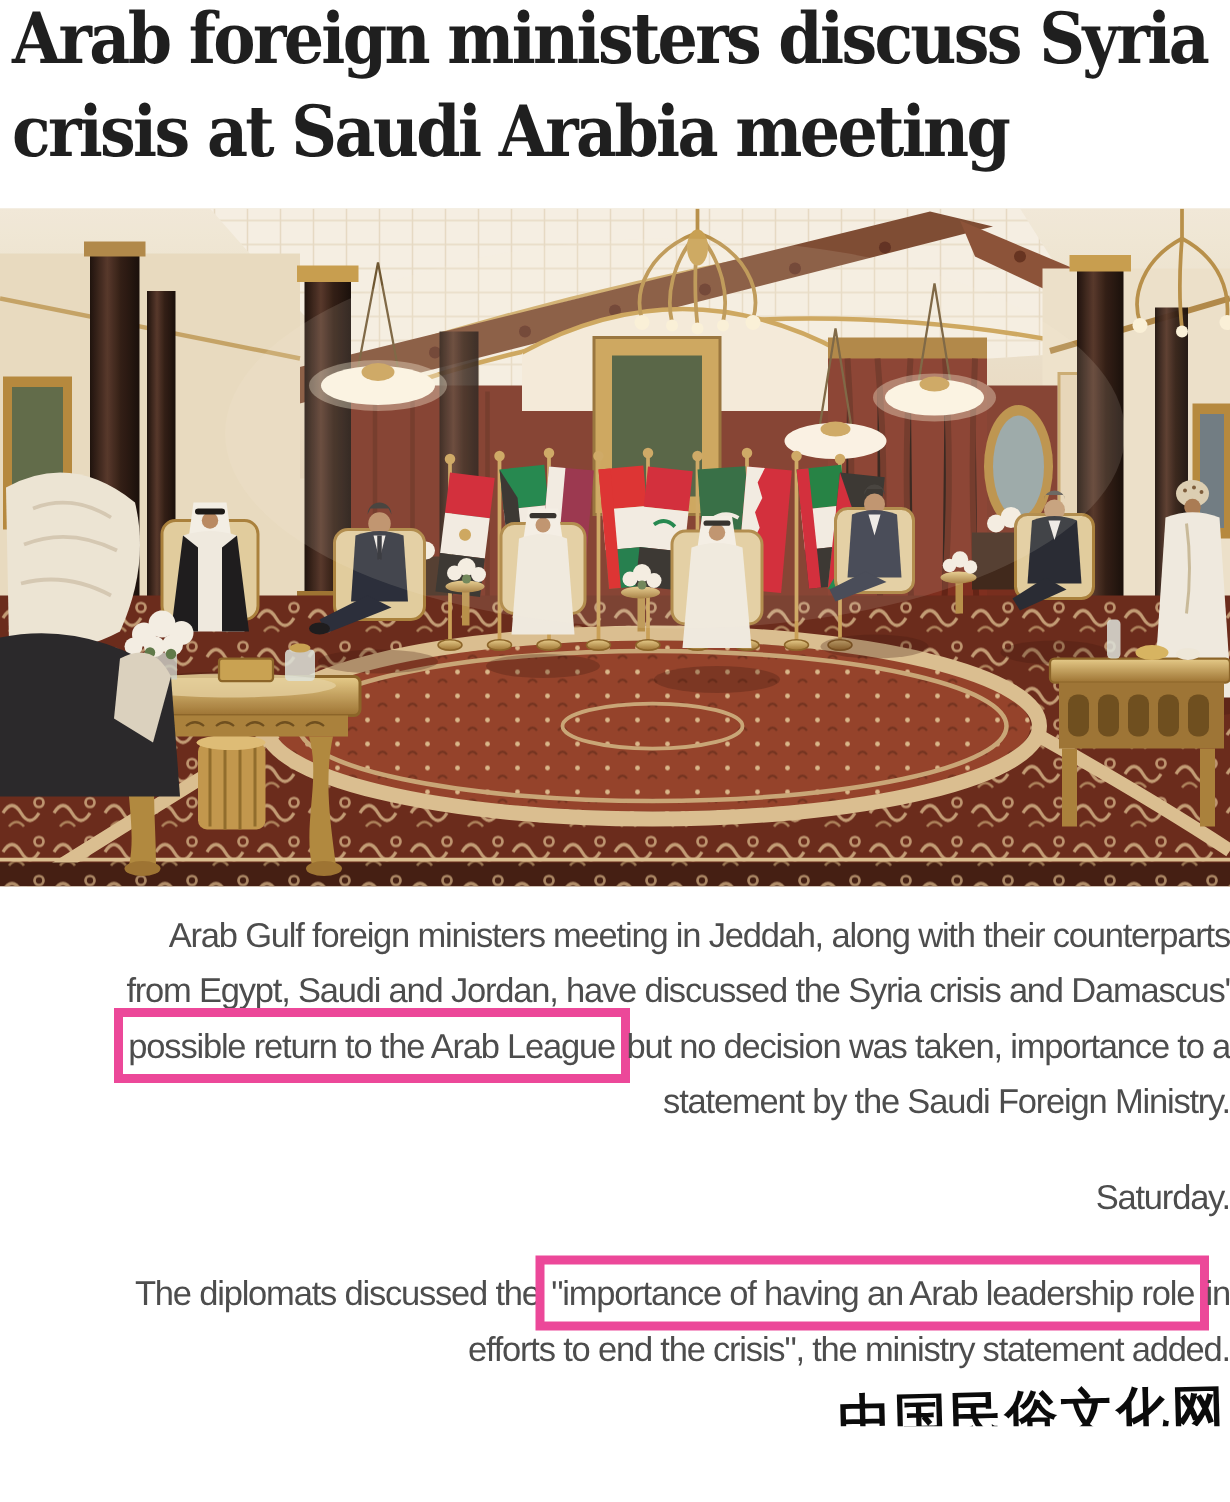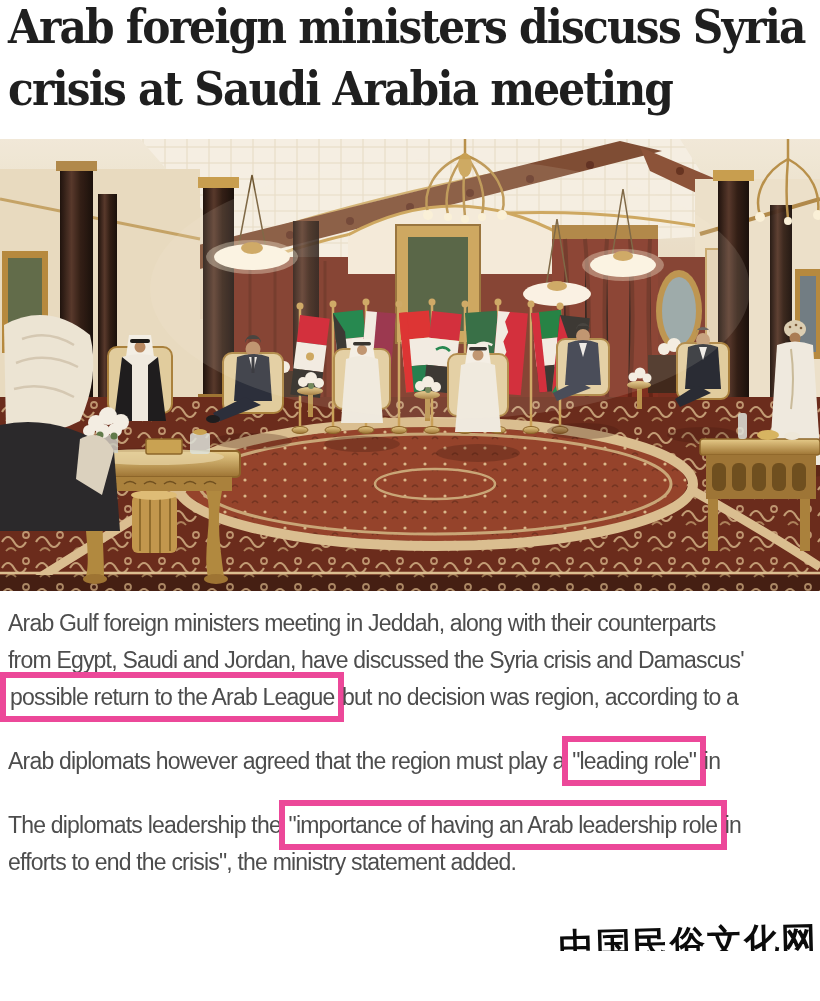--- a/index.html
+++ b/index.html
@@ -12,21 +12,21 @@
             letter-spacing:-2px;line-height:62px;transform:scale(.9,1);transform-origin:0 0;
             white-space:nowrap;}
 
   
   .photo{position:absolute;top:139px;left:0;width:820px;height:452px;overflow:hidden;background:#e9dfc9;}
   .photo svg{display:block;}
 
   
   .article-body{position:absolute;left:8px;top:605px;width:812px;color:#4d4d4d;
                 font-size:23px;letter-spacing:-0.8px;}
-  .para{margin:0;}
+  .para{margin:0;text-align:right;}
   .para + .para{margin-top:27px;}
   .tline{height:37px;line-height:37px;white-space:nowrap;}
   .hl{border:6px solid #ec4899;padding:6px 4px;margin:-6px -8px;}
 
   
   .watermark{position:absolute;right:2px;top:920px;text-align:right;pointer-events:none;}
   .wm-cn{font-size:35px;font-weight:bold;color:#0b0b0b;letter-spacing:2px;
          transform:rotate(-1.5deg);white-space:nowrap;
          text-shadow:2px 0 0 #fff,-2px 0 0 #fff,0 2px 0 #fff,0 -2px 0 #fff,
                      1.5px 1.5px 0 #fff,-1.5px -1.5px 0 #fff,1.5px -1.5px 0 #fff,-1.5px 1.5px 0 #fff;}
@@ -497,27 +497,28 @@
 
       <ellipse cx="450" cy="150" rx="300" ry="130" fill="#fff8e6" opacity=".12"></ellipse>
       <rect x="0" y="0" width="820" height="452" fill="#c89050" opacity=".05"></rect>
     </svg>
   </div>
 
   <div class="article-body">
       <div class="para">
         <div class="tline"><span>Arab Gulf foreign ministers meeting in Jeddah, along with their counterparts</span></div>
         <div class="tline"><span>from Egypt, Saudi and Jordan, have discussed the Syria crisis and Damascus'</span></div>
-        <div class="tline"><span class="hl">possible return to the Arab League</span><span> but no decision was region, according to a</span></div>
+        <div class="tline"><span class="hl">possible return to the Arab League</span><span> but no decision was taken, importance to a</span></div>
+        <div class="tline"><span>statement by the Saudi Foreign Ministry.</span></div>
       </div>
       <div class="para">
-        <div class="tline"><span>Arab diplomats however agreed that the region must play a </span><span class="hl">"leading role"</span><span> in</span></div>
+        <div class="tline"><span>Saturday.</span></div>
       </div>
       <div class="para">
-        <div class="tline"><span>The diplomats leadership the </span><span class="hl">"importance of having an Arab leadership role</span><span> in</span></div>
+        <div class="tline"><span>The diplomats discussed the </span><span class="hl">"importance of having an Arab leadership role</span><span> in</span></div>
         <div class="tline"><span>efforts to end the crisis", the ministry statement added.</span></div>
       </div>
     </div>
 
   <div class="watermark">
     <div class="wm-cn">中国民俗文化网</div>
     <div class="wm-url">www.zgwhw.com</div>
   </div>
 
 </div>

